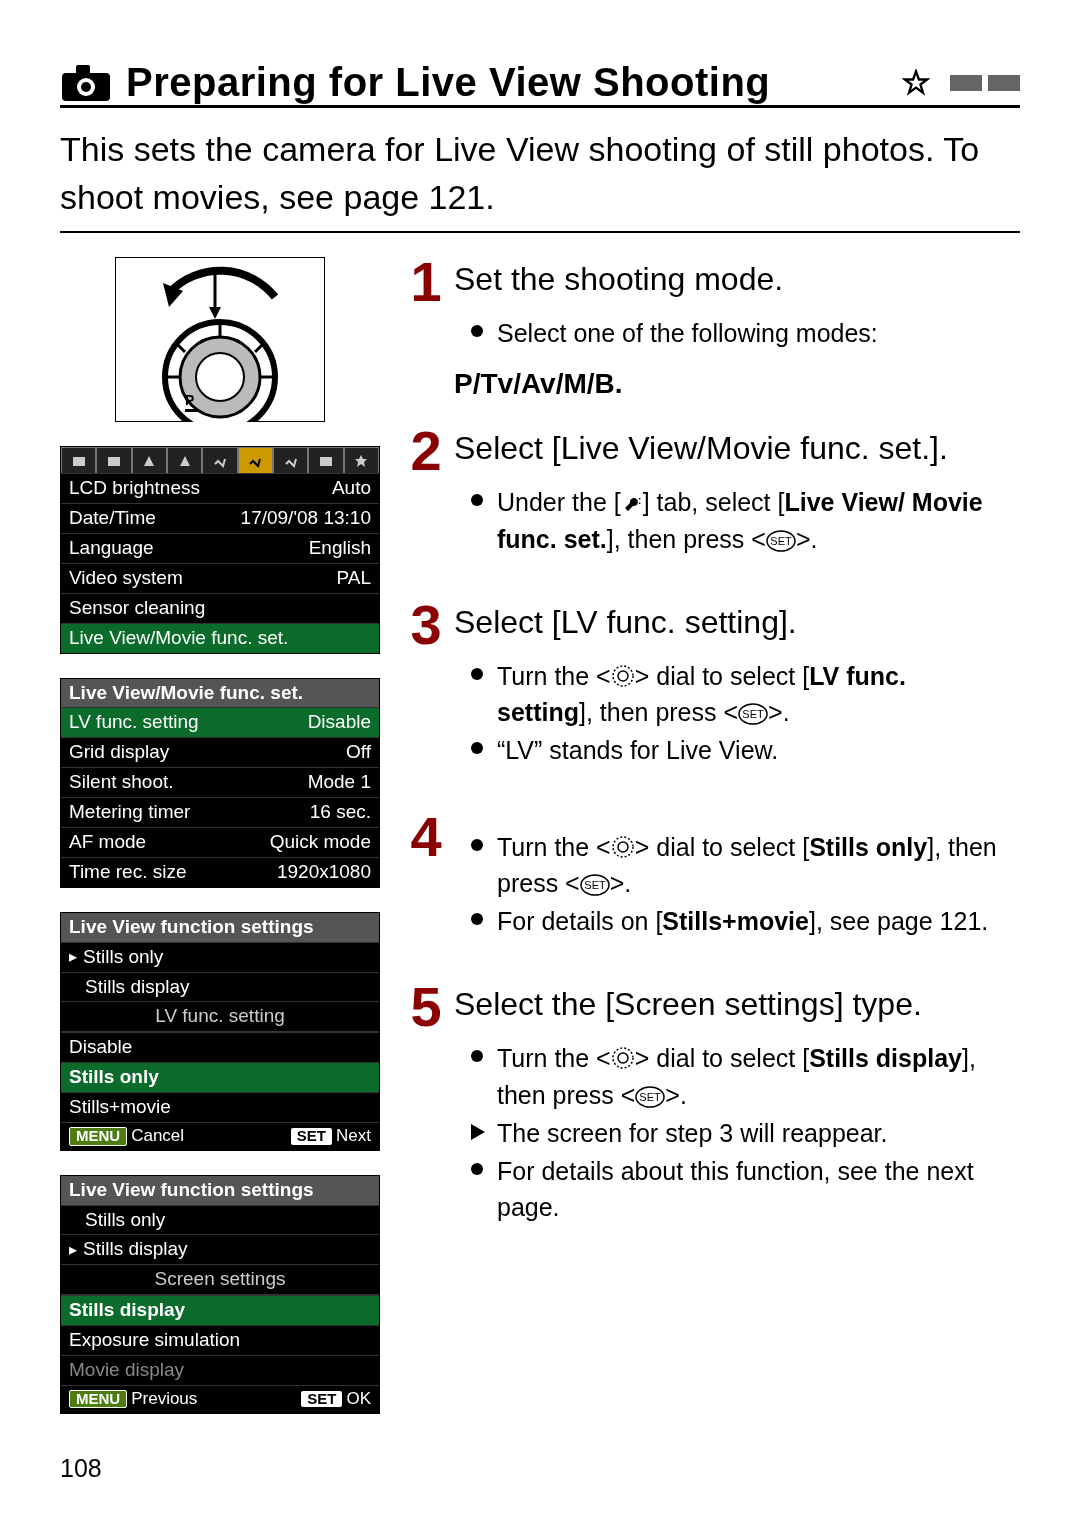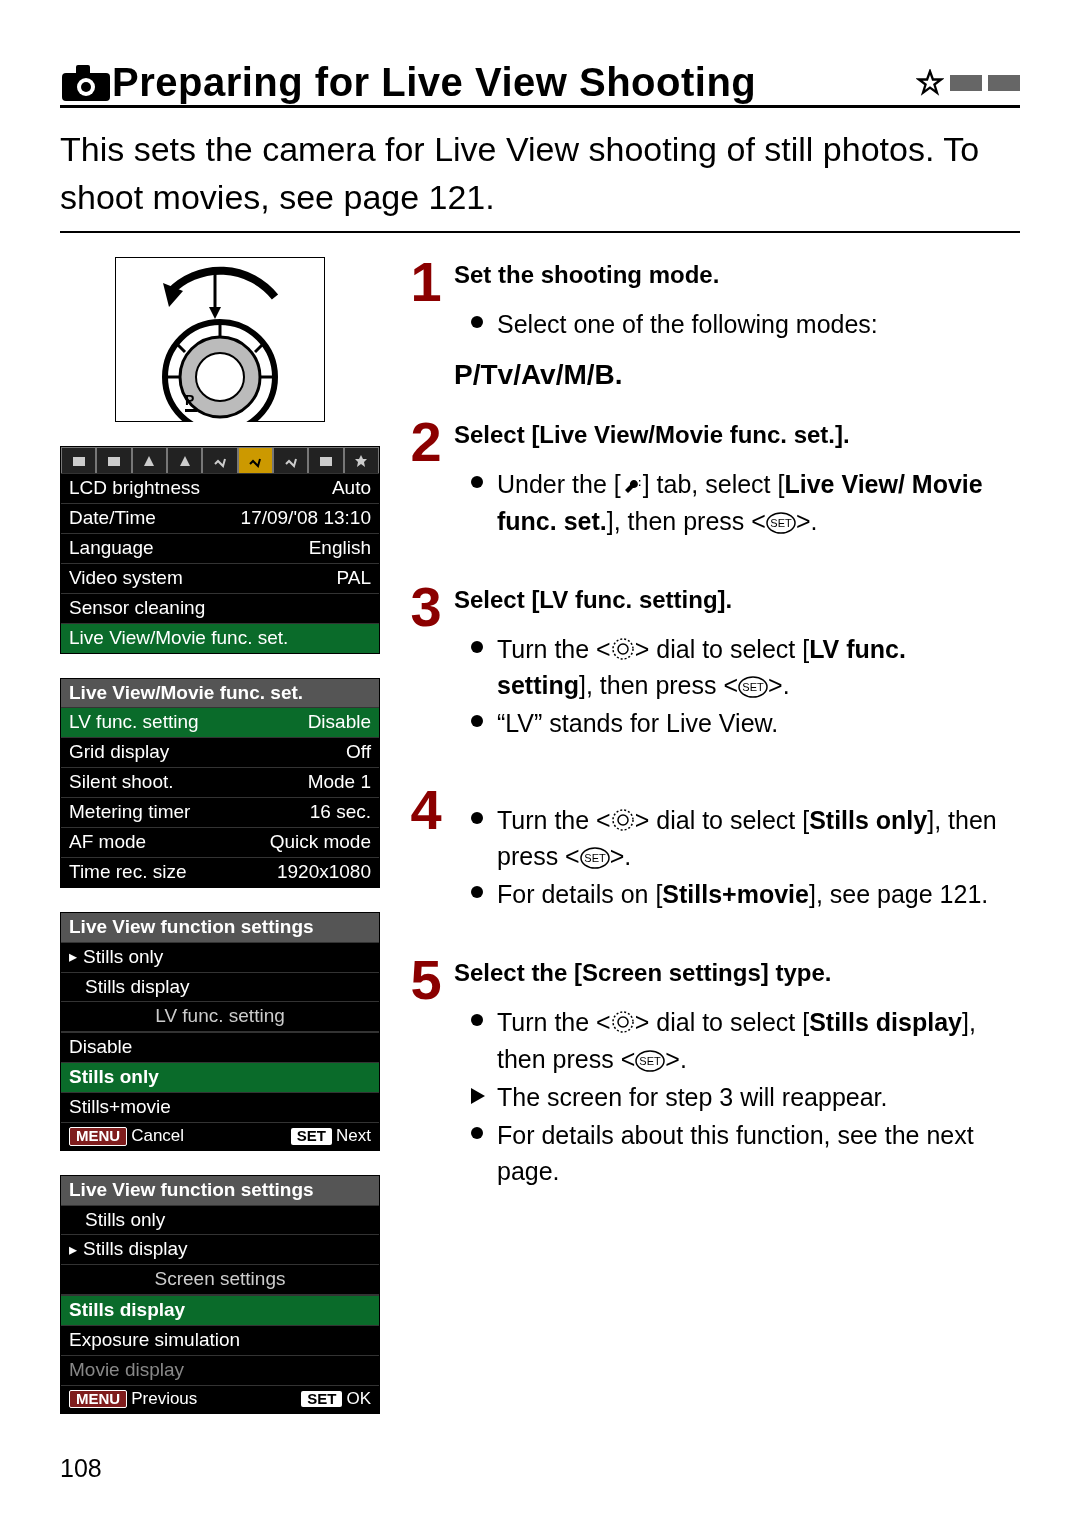--- a/index.html
+++ b/index.html
@@ -1,17 +1,17 @@
 <!DOCTYPE html>
 <html><head>
 <meta charset="utf-8">
 <style>
 html,body{margin:0;padding:0;background:#fff;font-family:Arial,Helvetica,sans-serif;color:#000}
 .page{width:1080px;margin:0 auto;padding:60px 60px 40px 60px;box-sizing:border-box}
-.title-row{display:flex;align-items:center;border-bottom:3px solid #000;padding-bottom:0;margin-bottom:18px}
+.title-row{display:flex;align-items:center;gap:14px;border-bottom:3px solid #000;padding-bottom:0;margin-bottom:18px}
 .title-row h1{font-size:40px;font-weight:bold;margin:0;letter-spacing:0.5px;flex:1}
 .camera-icon svg,.star-outline svg,.set-icon svg,.dial-icon svg,.wrench-icon svg,.arrow-icon svg{display:block}
 .end-bars{display:flex;gap:6px;margin-left:6px}
 .end-bars span{width:32px;height:16px;background:#666}
 .intro{font-size:34px;line-height:1.4;margin:0 0 10px 0}
 .hr{border:none;border-top:2px solid #000;margin:10px 0 24px 0}
 .columns{display:flex;gap:26px}
 .left-col{width:320px;flex:0 0 320px;display:flex;flex-direction:column;gap:24px}
 .right-col{flex:1;display:flex;flex-direction:column}
 .mode-dial-figure{display:flex;justify-content:center}
@@ -25,28 +25,28 @@
 .menu-panel .rows .row.active{background:#0a6b2a}
 .menu-panel .rows .row.full{justify-content:flex-start}
 .menu-panel .header-bar{background:#555;padding:4px 8px;font-weight:bold}
 .menu-panel .subhead{background:#000;color:#ccc;text-align:center;padding:4px 0;border-top:1px solid #333;border-bottom:1px solid #333}
 .menu-panel .marker-row{display:flex;align-items:center;gap:6px;padding:4px 8px;border-top:1px solid #333}
 .menu-panel .marker-row.indent{padding-left:24px}
 .menu-panel .marker-row.highlight{background:#0a6b2a;font-weight:bold}
 .menu-panel .marker-row.dim{color:#888}
 .menu-panel .footer{display:flex;justify-content:space-between;padding:4px 8px;border-top:1px solid #333;font-size:17px}
 .menu-panel .footer .btnlabel{background:#fff;color:#000;padding:0 6px;font-weight:bold;border-radius:2px;font-size:15px;margin-right:4px;display:inline-block}
-.menu-panel .footer .btnlabel.dark{background:#7f1d1d;color:#fff;border:1px solid #fff}
+.menu-panel .footer .btnlabel.dark{background:#4d7c0f;color:#fff;border:1px solid #fff}
 .menu-panel .pointer{font-size:16px}
 
 .step{display:flex;gap:8px;margin-bottom:26px}
 .step:last-child{margin-bottom:0}
 .step .num{font-size:56px;font-weight:bold;color:#8b0000;line-height:0.9;width:40px;flex:0 0 40px;text-align:center;font-family:"Arial Black",Arial,sans-serif}
 .step .body{flex:1}
-.step .heading{font-size:24px;font-weight:bold;margin:4px 0 10px 0}
+.step .heading{font-size:32px;font-weight:normal;margin:4px 0 10px 0}
 .step ul{list-style:none;padding:0;margin:17px}
 .step li{font-size:25px;line-height:1.45;position:relative;padding-left:26px;margin-bottom:2px}
 .step li .bullet{position:absolute;left:0;top:10px;width:12px;height:12px;border-radius:50%;background:#000}
 .step li .bullet.tri{width:0;height:0;border-top:8px solid transparent;border-bottom:8px solid transparent;border-left:14px solid #000;border-radius:0;background:none;top:9px}
 .modes-line{font-size:28px;font-weight:bold;margin-top:2px}
 .inline-icon{display:inline-block;vertical-align:-4px}
 .inline-icon.small{vertical-align:-3px}
 .pagenum{font-size:25px;margin-top:40px}
 b,strong{font-weight:bold}
 </style>

